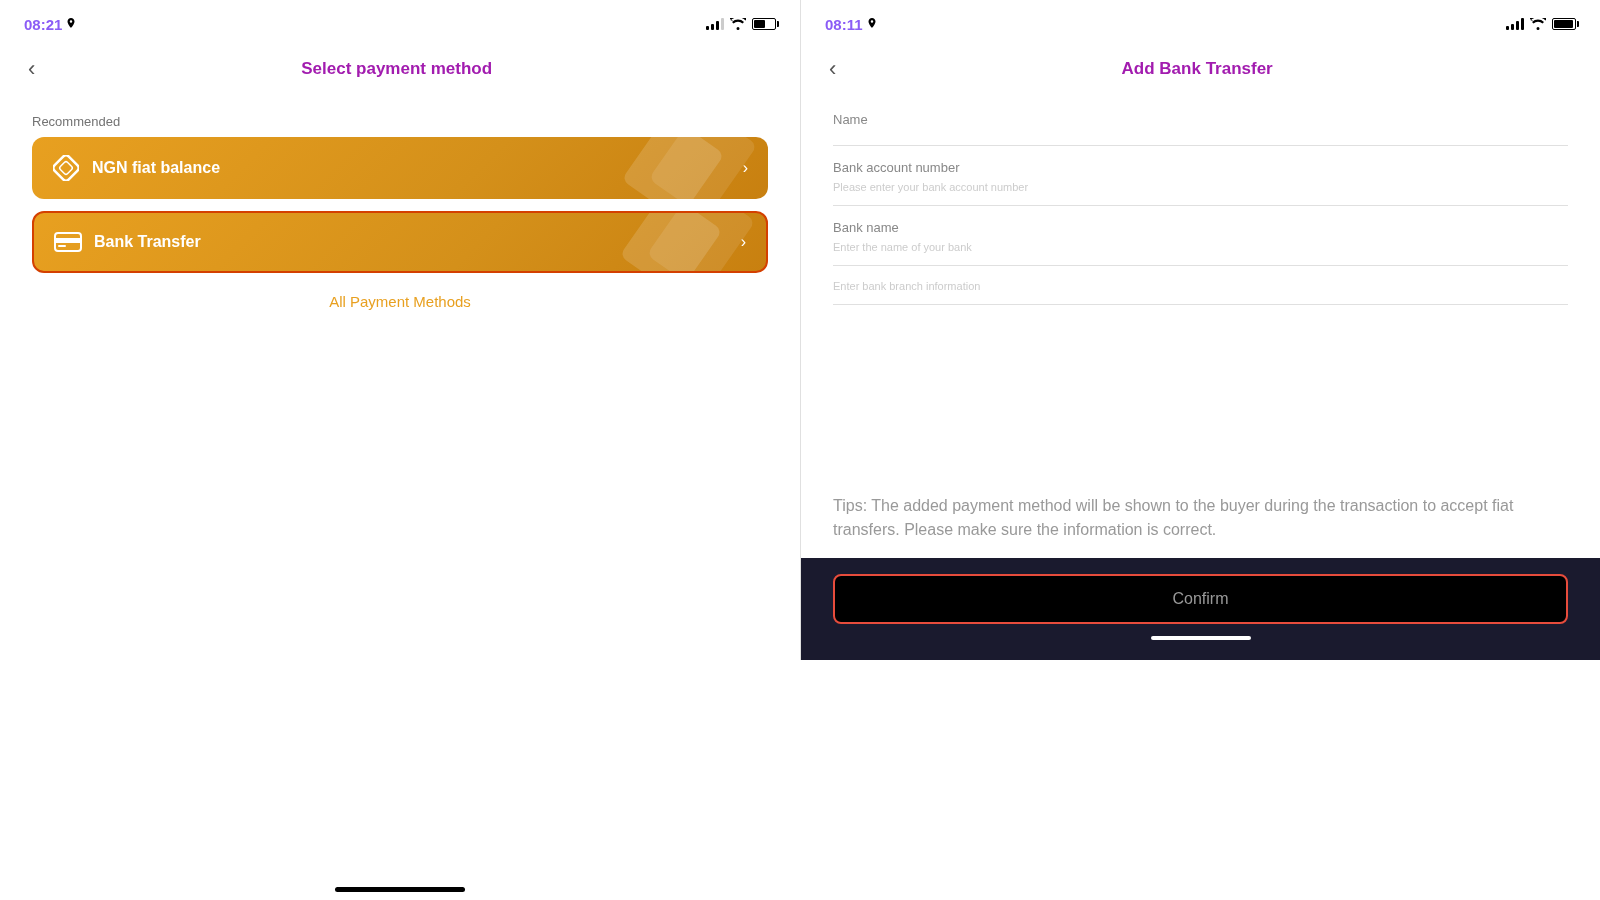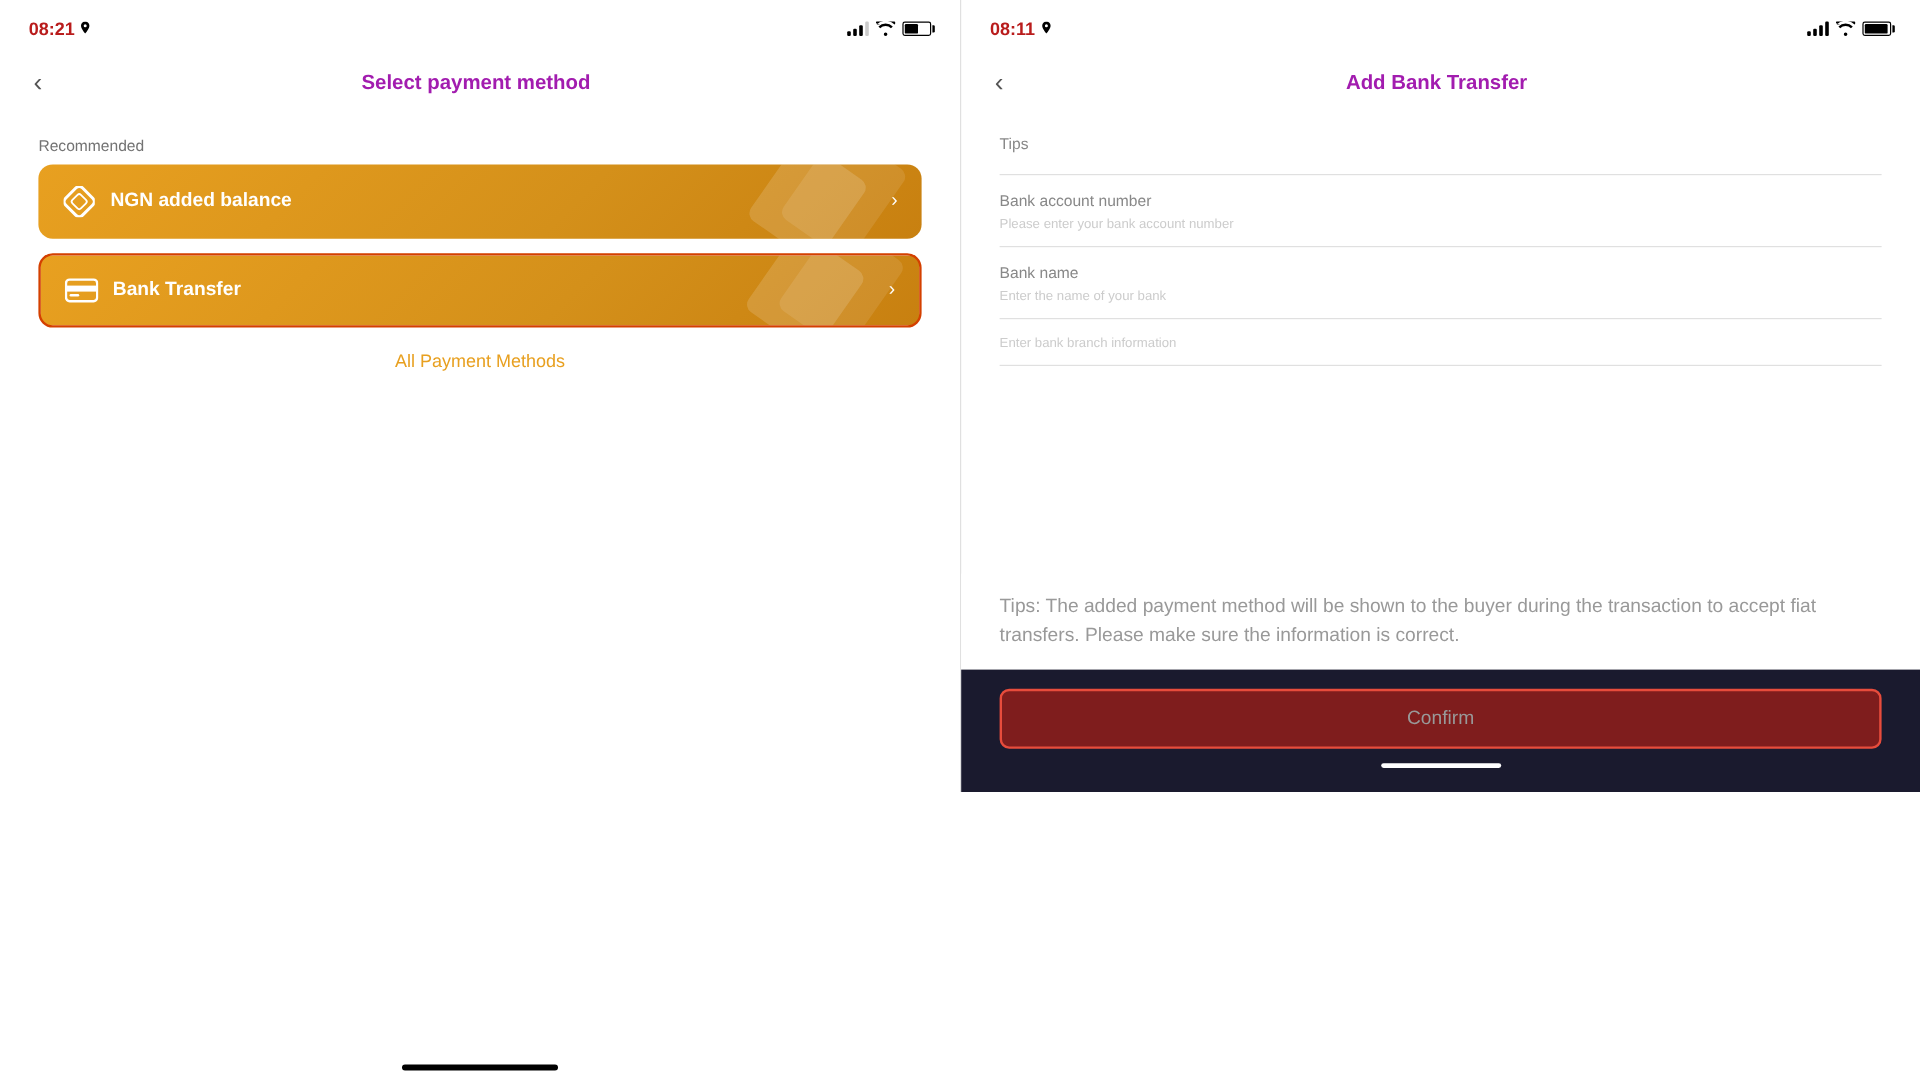--- a/index.html
+++ b/index.html
@@ -38,21 +38,21 @@
       display: flex;
       justify-content: space-between;
       align-items: center;
       padding: 12px 24px 8px;
       height: 44px;
     }
 
     .status-time {
       font-size: 15px;
       font-weight: 600;
-      color: #b91c1c;
+      color: #8b5cf6;
       display: flex;
       align-items: center;
       gap: 4px;
     }
 
     .status-icons {
       display: flex;
       align-items: center;
       gap: 6px;
     }
@@ -274,21 +274,21 @@
 
     
     .bottom-bar {
       background: #1a1a2e;
       padding: 16px 32px 20px;
     }
 
     .confirm-btn {
       width: 100%;
       height: 50px;
-      background: #7f1d1d;
+      background: #000000;
       border: 2px solid #c0c0c0;
       border-radius: 8px;
       font-size: 16px;
       font-weight: 500;
       color: #999;
       cursor: pointer;
       display: flex;
       align-items: center;
       justify-content: center;
     }
@@ -345,21 +345,21 @@
     <div class="payment-option payment-option-gold">
       <div class="card-deco"></div>
       <div class="card-deco2"></div>
       <div class="payment-option-left">
         <div class="payment-icon">
           <svg width="26" height="26" viewBox="0 0 26 26">
             <rect x="3" y="3" width="20" height="20" rx="4" ry="4" fill="none" stroke="#fff" stroke-width="2.5" transform="rotate(45 13 13)"></rect>
             <rect x="8" y="8" width="10" height="10" rx="2" ry="2" fill="none" stroke="#fff" stroke-width="1.5" transform="rotate(45 13 13)"></rect>
           </svg>
         </div>
-        <span class="payment-label">NGN added balance</span>
+        <span class="payment-label">NGN fiat balance</span>
       </div>
       <span class="payment-chevron">›</span>
     </div>
 
     <div class="payment-option payment-option-gold payment-option-gold-outlined">
       <div class="card-deco"></div>
       <div class="card-deco2"></div>
       <div class="payment-option-left">
         <div class="payment-icon">
           <svg width="28" height="22" viewBox="0 0 28 22">
@@ -405,21 +405,21 @@
   </div>
 
   <div class="header">
     <div class="back-btn">‹</div>
     <div class="header-title">Add Bank Transfer</div>
   </div>
 
   <div class="form-section">
 
     <div class="form-field">
-      <div class="form-field-label">Tips</div>
+      <div class="form-field-label">Name</div>
       <div class="form-field-value"></div>
     </div>
 
     <div class="form-field">
       <div class="form-field-label">Bank account number</div>
       <div class="form-field-value">Please enter your bank account number</div>
     </div>
 
     <div class="form-field">
       <div class="form-field-label">Bank name</div>

